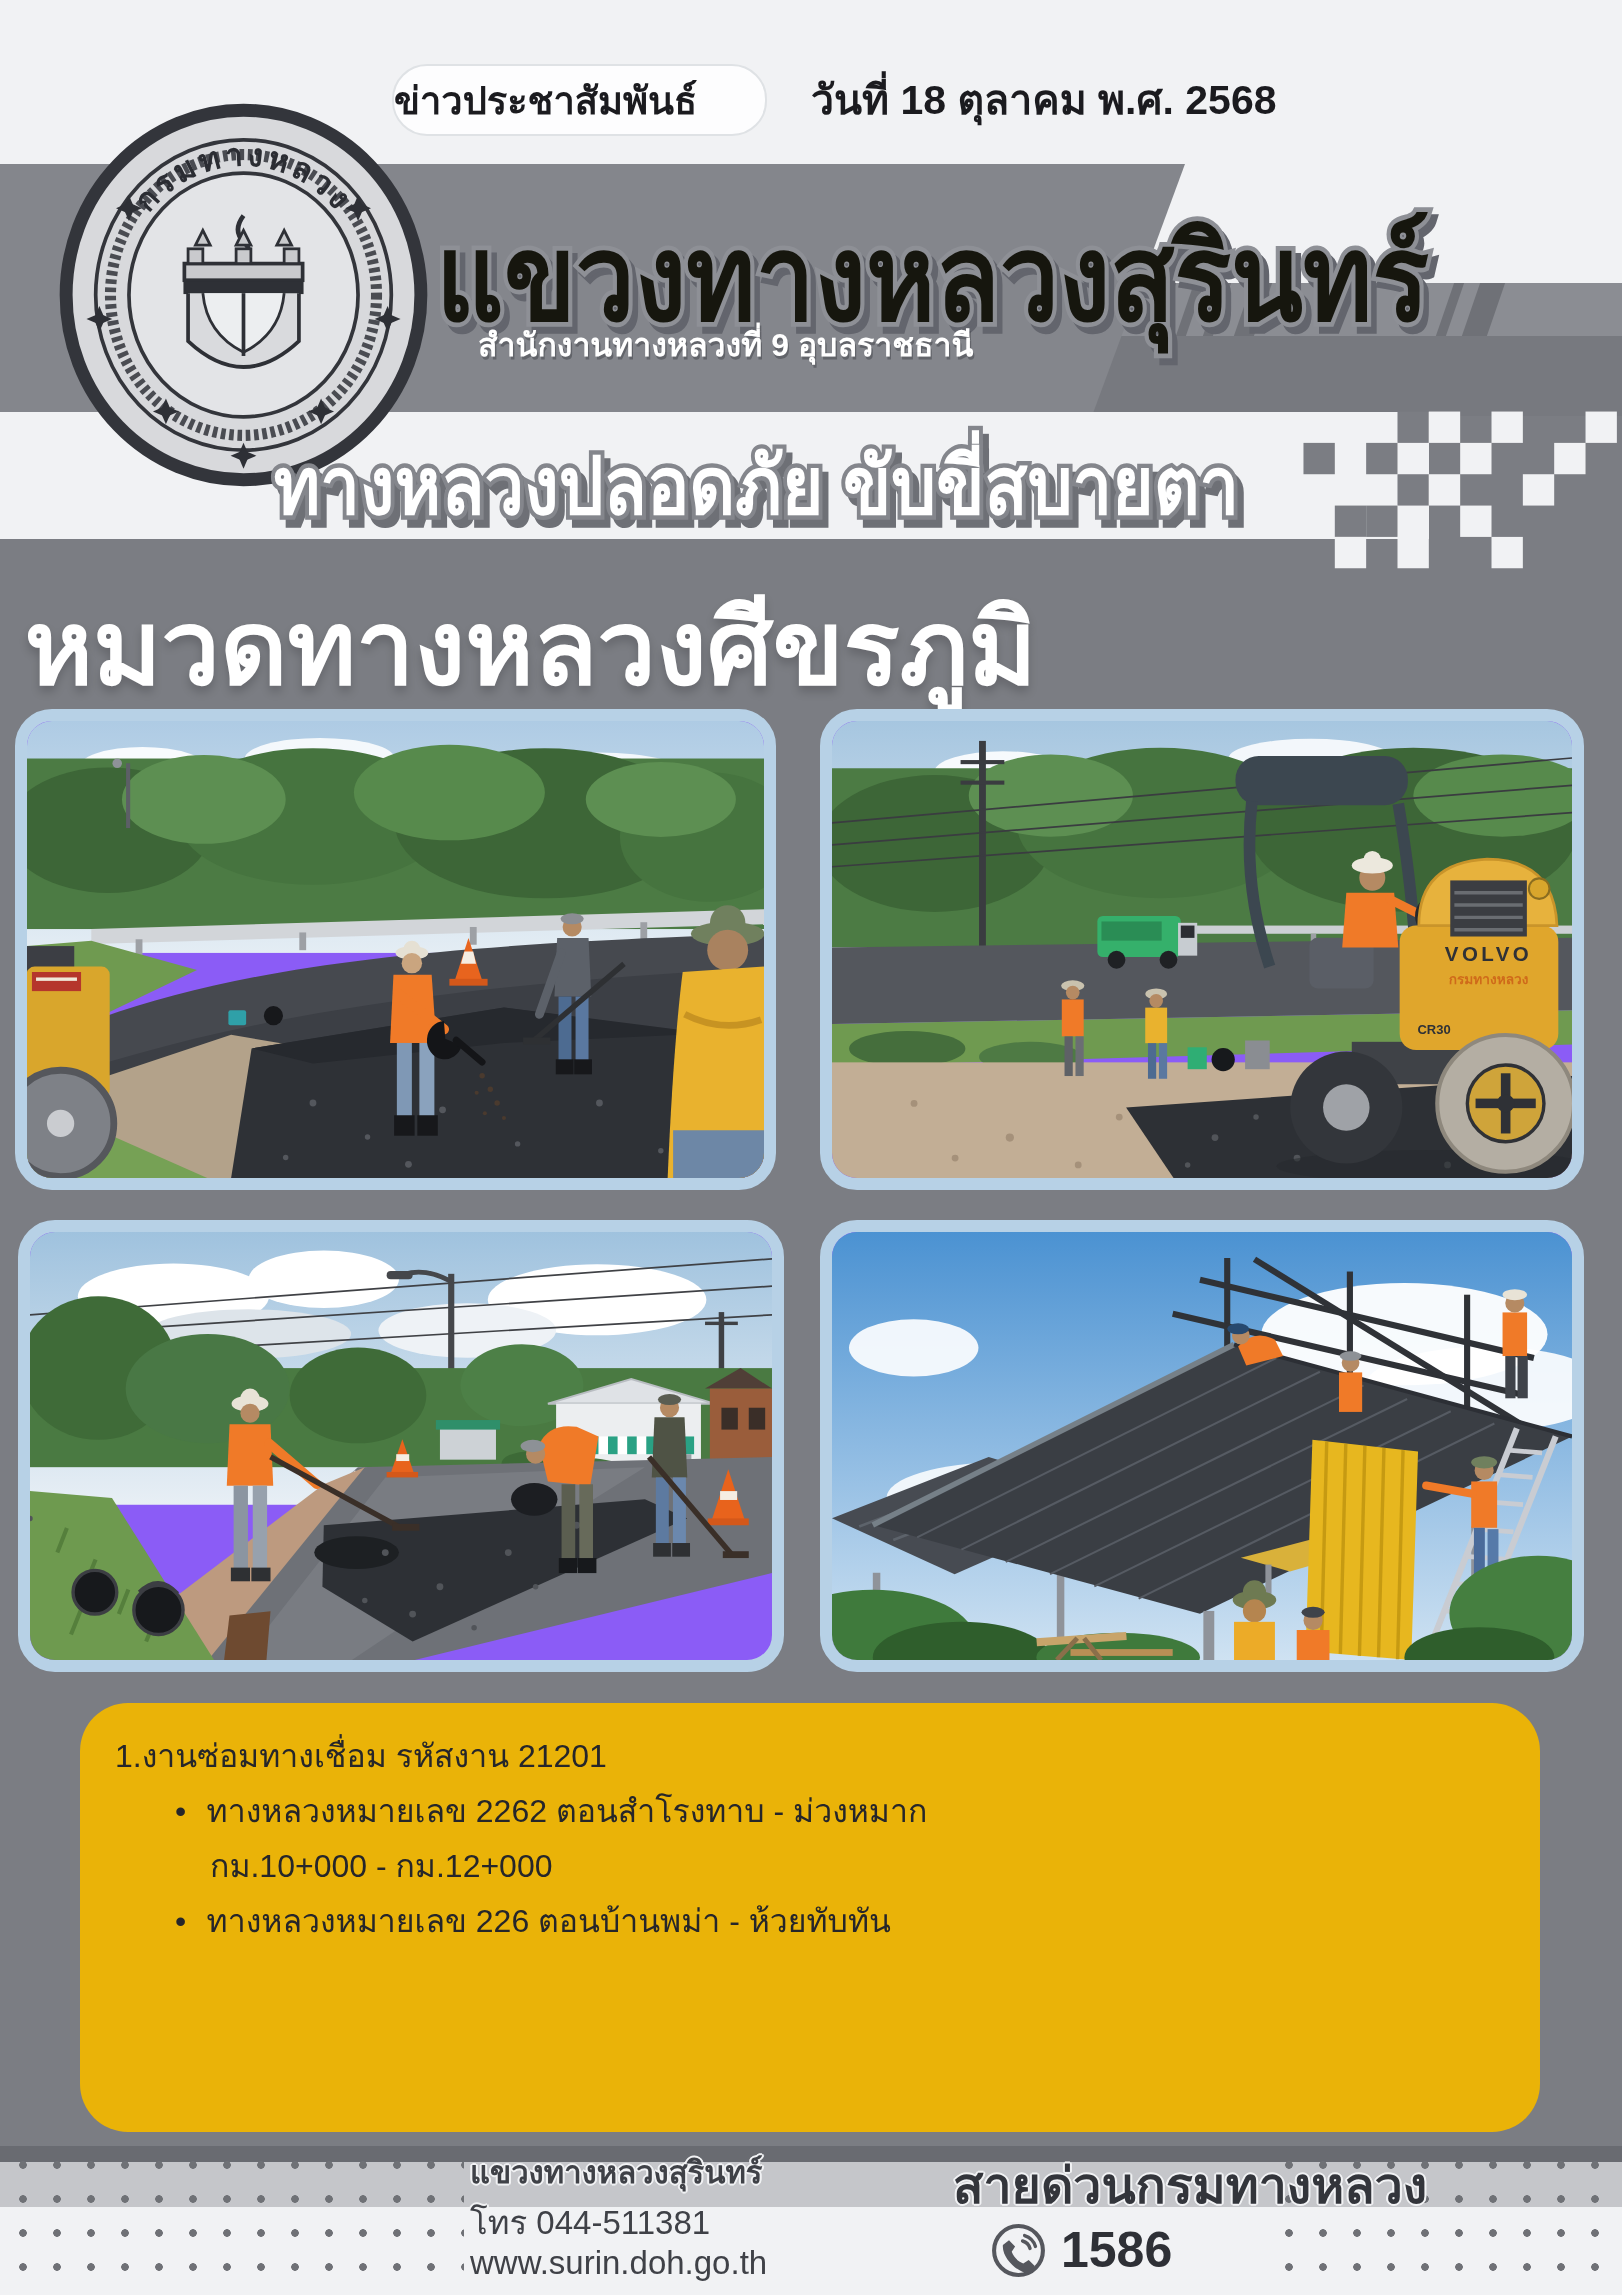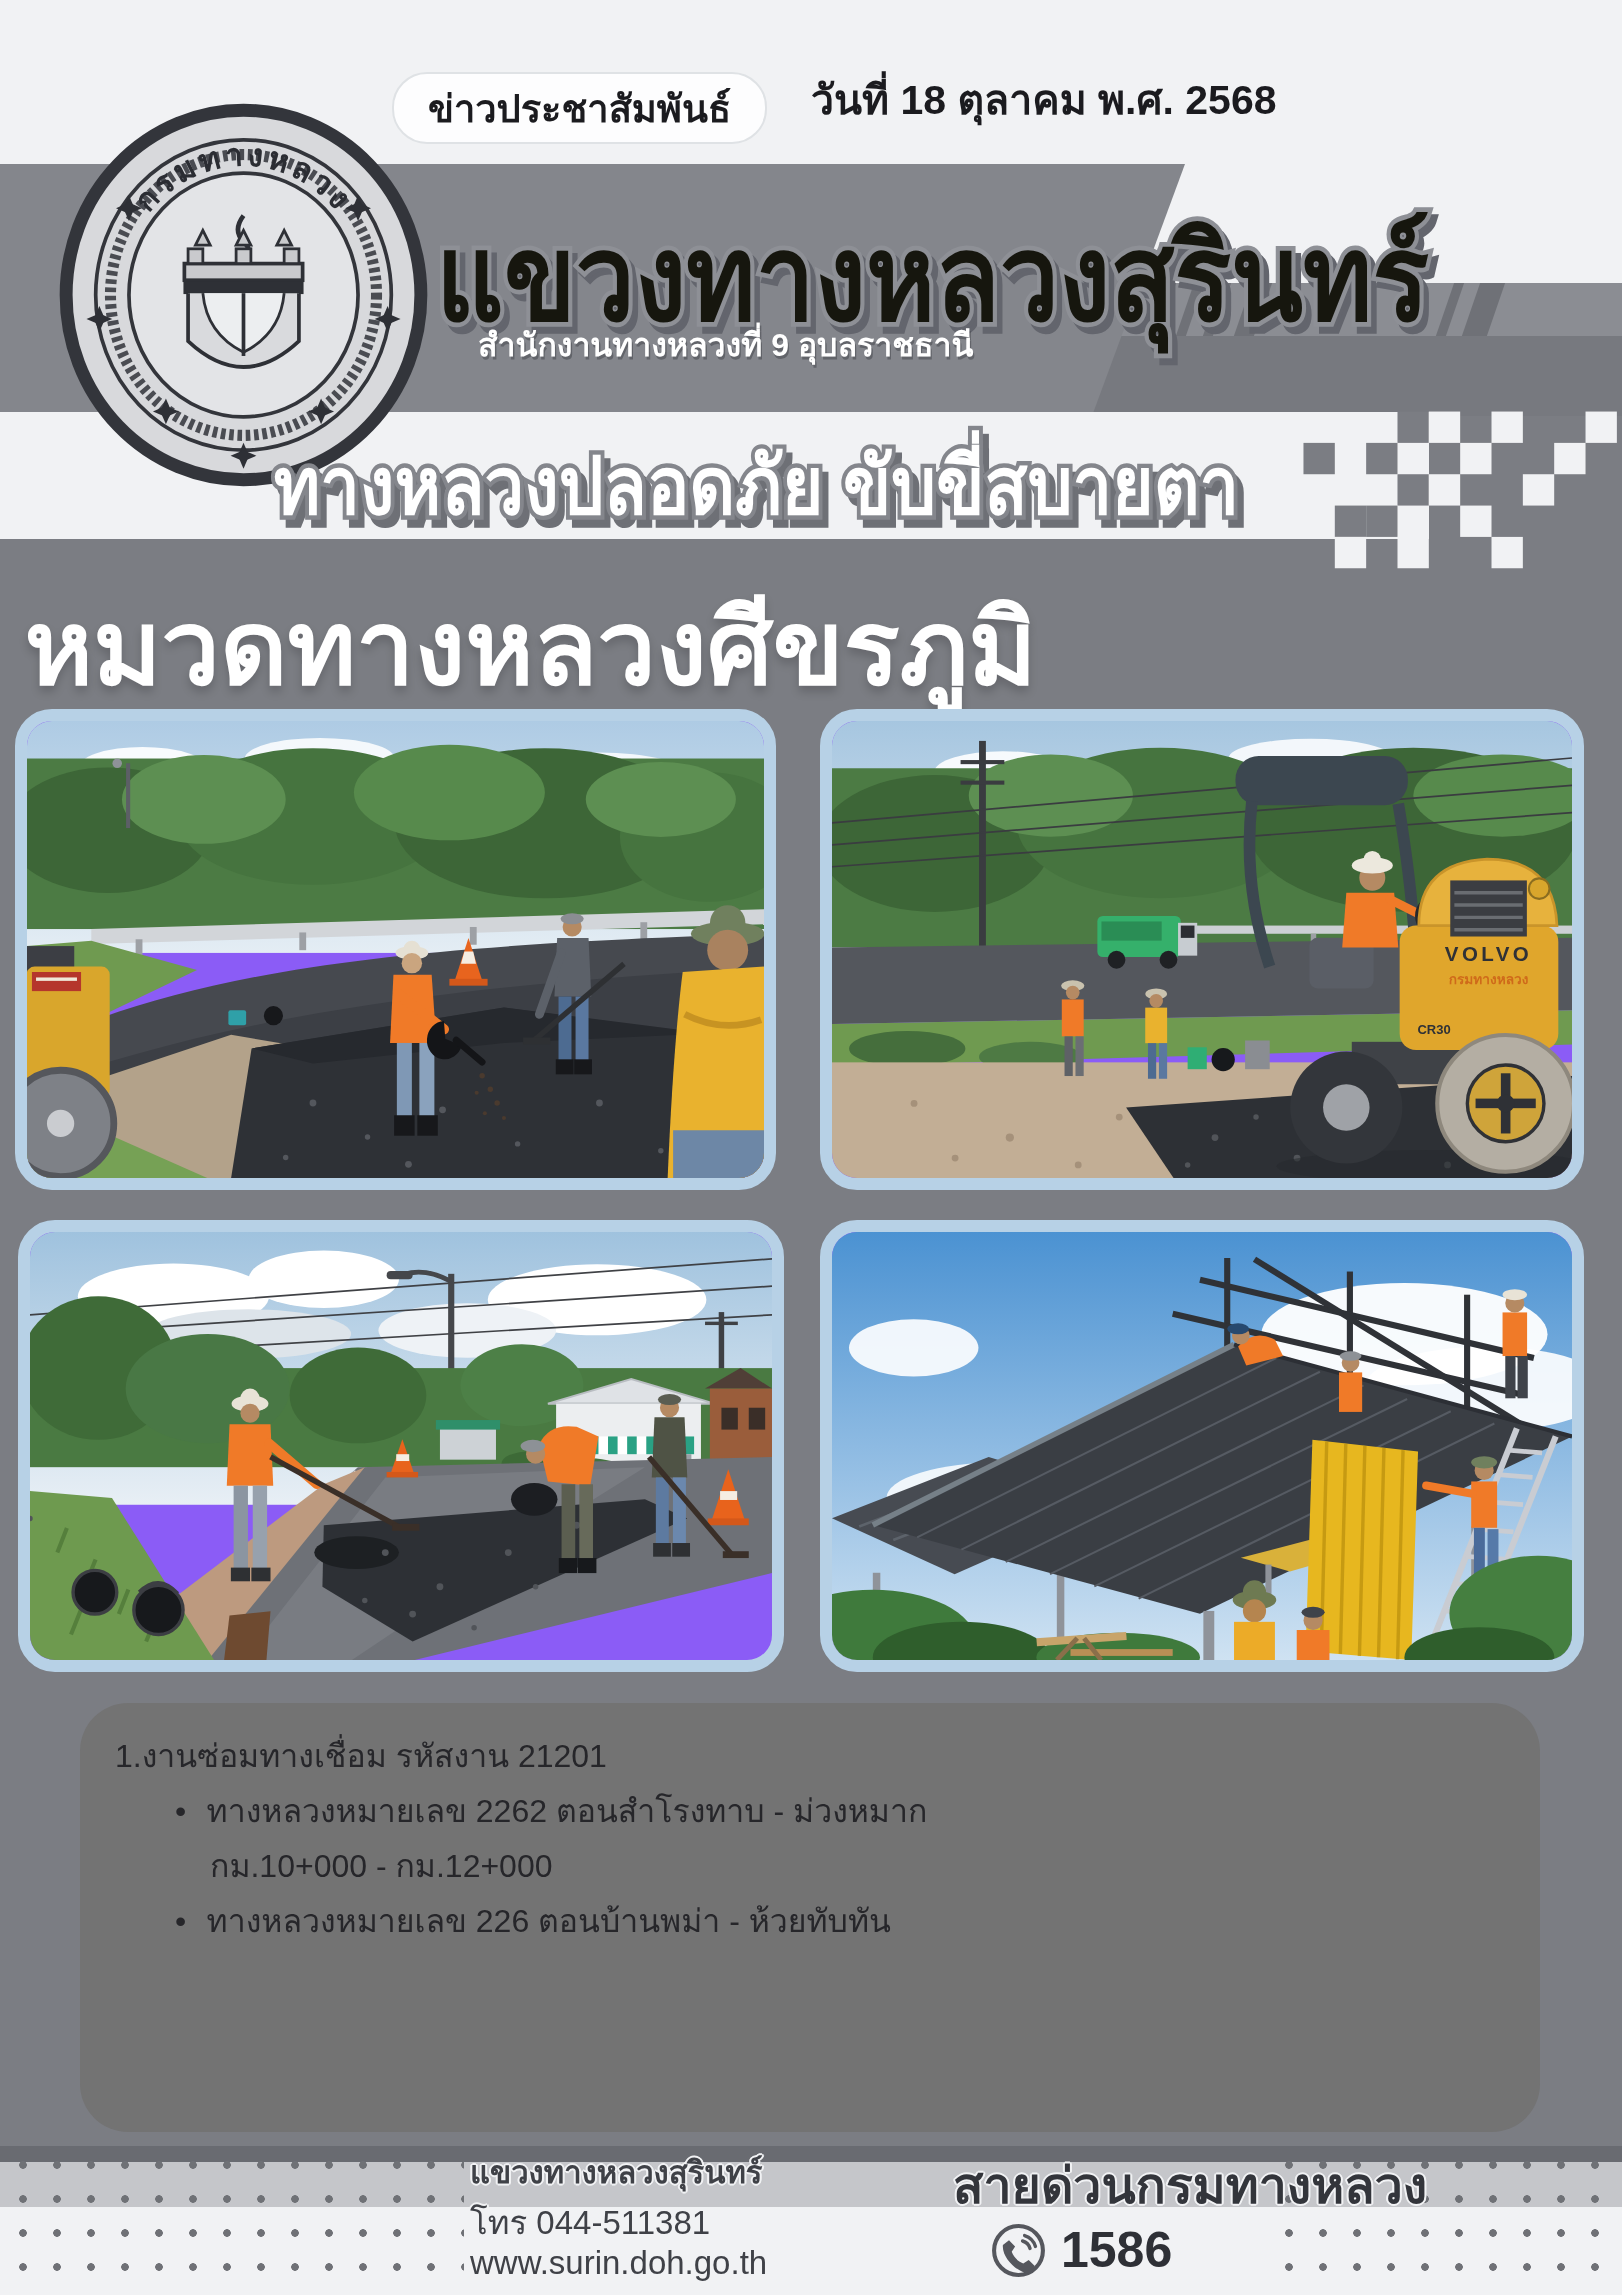--- a/index.html
+++ b/index.html
@@ -10,22 +10,22 @@
   
   #strip-light{top:283px;left:0;width:1623px;height:53px;background:#8b8d93;z-index:0;}
   #strip-dark{top:336px;left:0;width:1623px;height:80px;background:#77797f;z-index:0;}
   #gray-main{top:416px;left:0;width:1623px;height:1730px;background:#7b7d83;z-index:0;}
   #parallelogram{top:164px;left:0;width:1186px;height:252px;background:#84868c;
      clip-path:polygon(0 0,1185px 0,1092px 252px,0 252px);z-index:1;}
   .stripe{top:283px;height:53px;background:#6f7177;transform:skewX(-19deg);z-index:1;}
 
   
   #badge{top:64px;left:392px;width:371px;height:68px;border-radius:35px;background:#fdfdfe;
-     border:2px solid #dfe2e5;display:flex;align-items:center;justify-content:center;
-     font-size:38px;font-weight:700;color:#1b1b1f;z-index:3;margin-top:8px;}
+     border:2px solid #dfe2e5;display:flex;align-items:center;
+     font-size:38px;font-weight:700;color:#1b1b1f;z-index:3;}
   #date{top:70px;left:811px;height:61px;line-height:61px;font-size:41px;font-weight:600;
      color:#1b1b1f;z-index:3;}
 
   
   #org-subtitle{top:319px;left:478px;font-size:32px;font-weight:700;color:#ffffff;
      text-shadow:1.4px 2.7px 0 rgba(35,36,42,.35);z-index:3;}
   #section-title{top:583px;left:24.5px;font-size:104px;font-weight:800;color:#ffffff;line-height:1.25;
      text-shadow:0 5.5px 9.5px rgba(0,0,0,.18);z-index:1;}
 
   
@@ -33,21 +33,21 @@
 
   
   .photo{border:12.3px solid #b7d1e6;border-radius:37px;overflow:hidden;background:#8b5cf6;z-index:2;}
   .photo svg{display:block;width:100%;height:100%;}
   #photo1{top:709px;left:15px;width:737px;height:457px;}
   #photo2{top:709px;left:820px;width:740px;height:457px;}
   #photo3{top:1220px;left:17.7px;width:742px;height:428px;}
   #photo4{top:1220px;left:820px;width:740px;height:428px;}
 
   
-  #info-box{top:1703px;left:80px;width:1460px;height:429px;background:#737373;border-radius:48px;
+  #info-box{top:1703px;left:80px;width:1460px;height:429px;background:#eab308;border-radius:48px;
      z-index:2;padding:26px 41px 0 35px;box-sizing:border-box;color:#26262a;font-size:32px;}
   .d-line{line-height:55px;white-space:nowrap;}
   .d-bullet{margin-left:60px;display:flex;gap:20.4px;align-items:baseline;}
   .d-km{margin-left:95px;}
 
   
   #footer-strip{top:2146px;left:0;width:1623px;height:16.4px;background:#696b71;z-index:1;}
   #footer-band{top:2162px;left:0;width:1623px;height:45px;background:#c5c6ca;z-index:1;}
   .dots{background-image:radial-gradient(circle,#6f7176 3.5px,rgba(0,0,0,0) 4.1px);
      background-size:34px 34px;z-index:2;}

